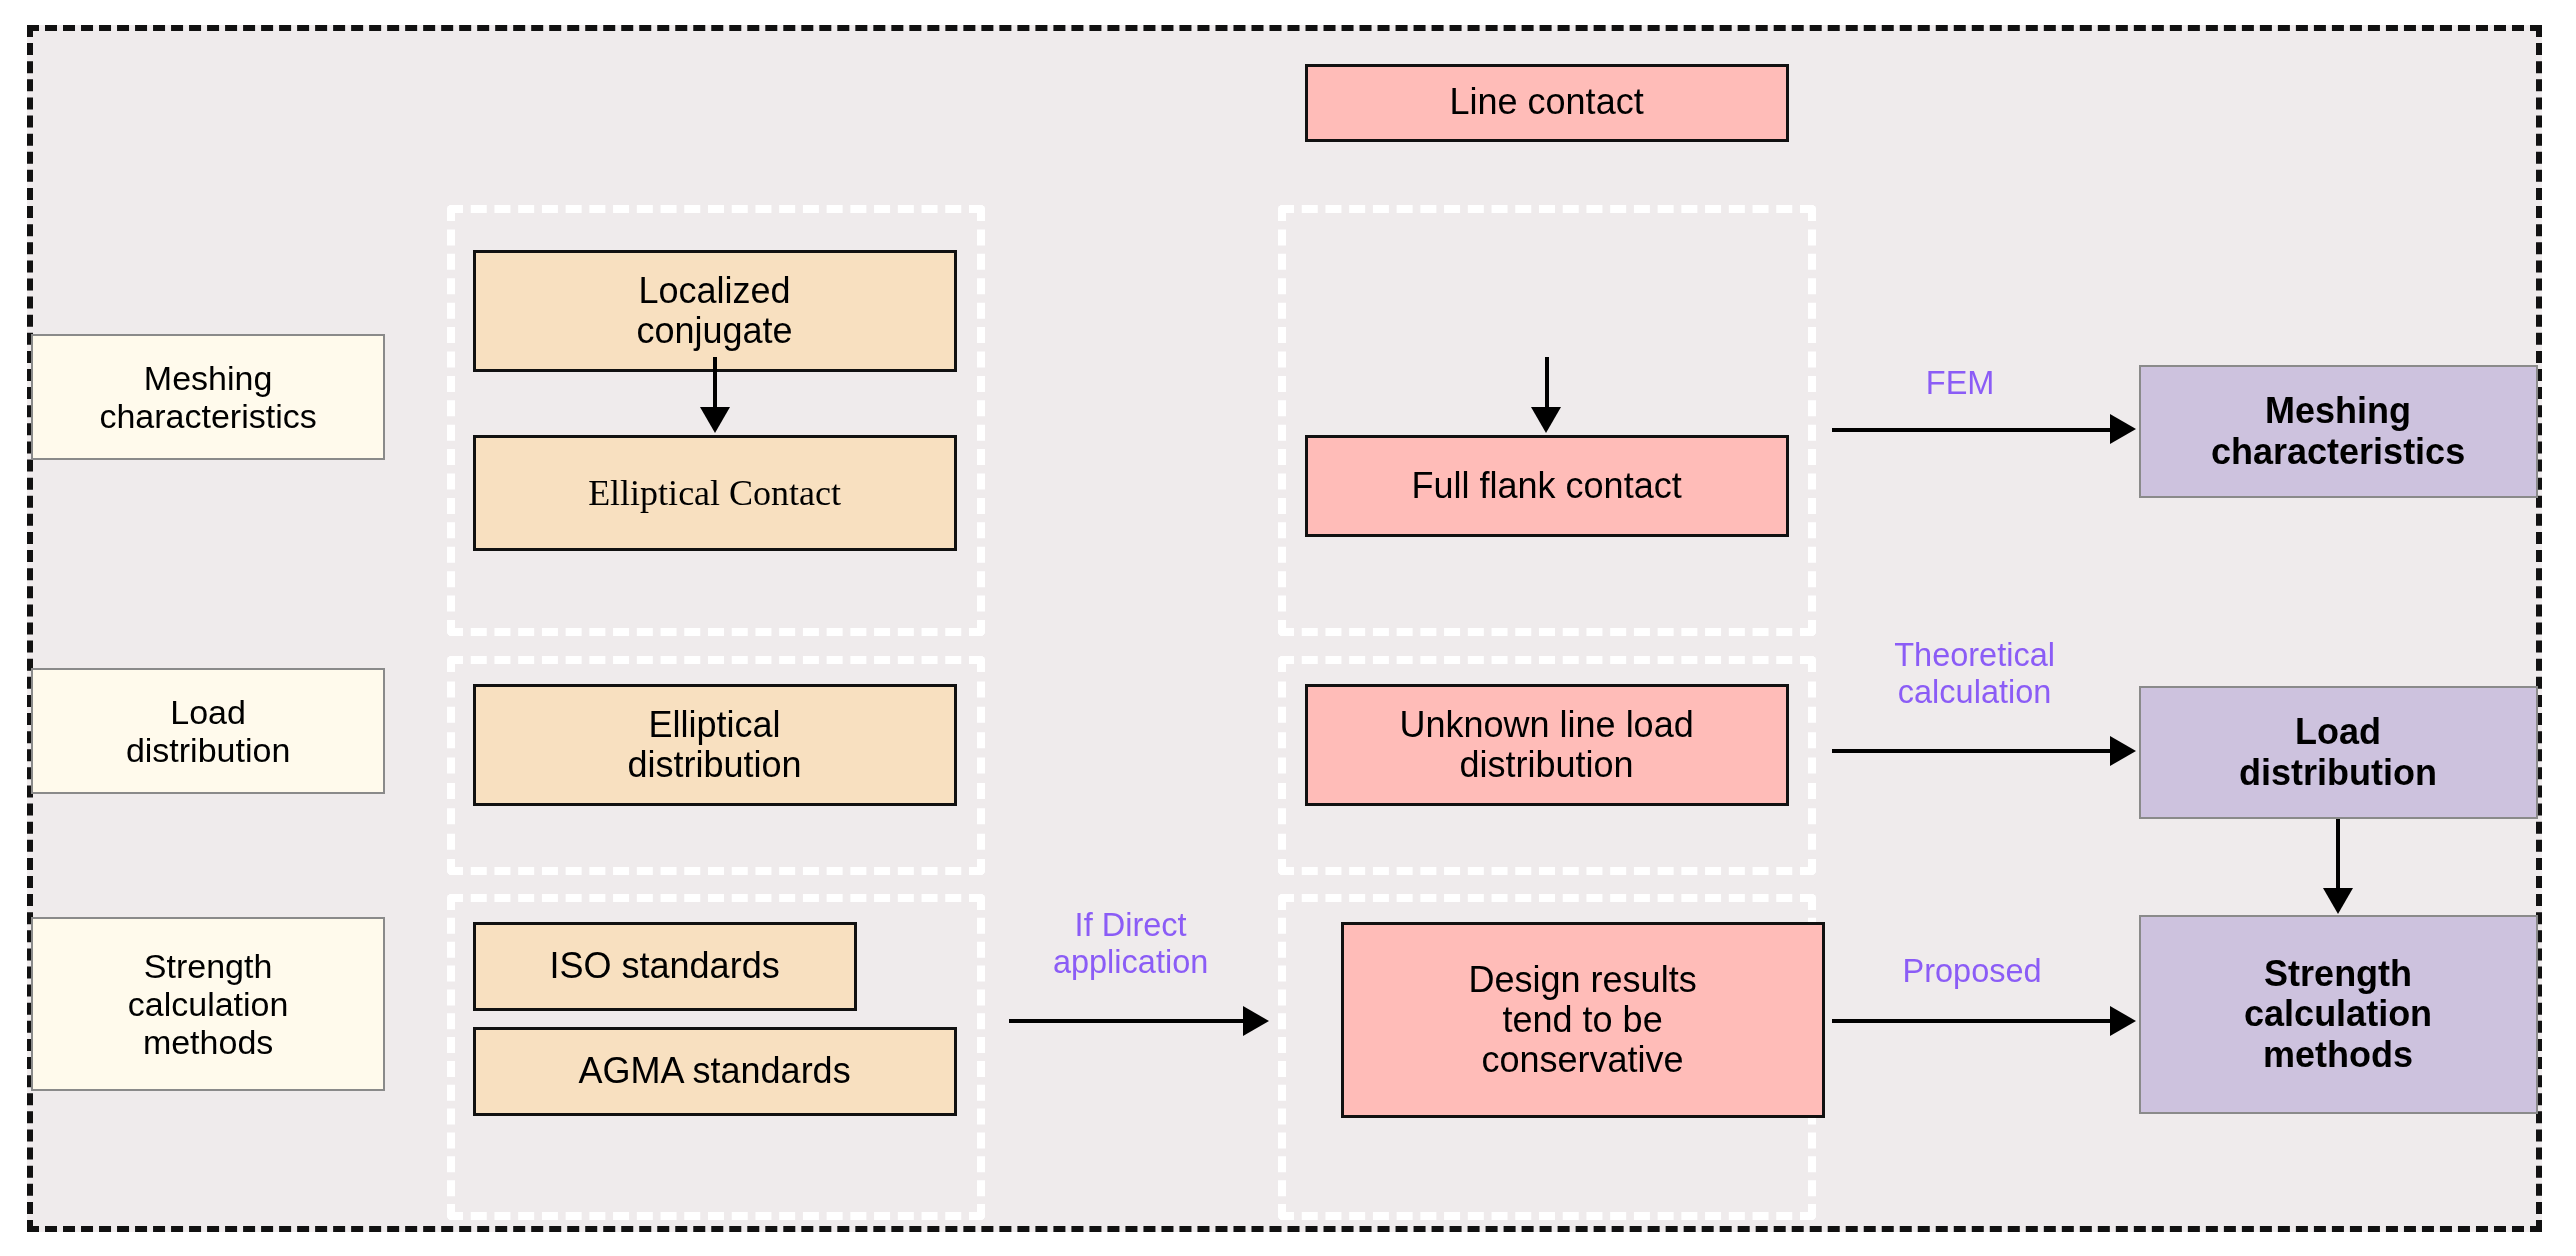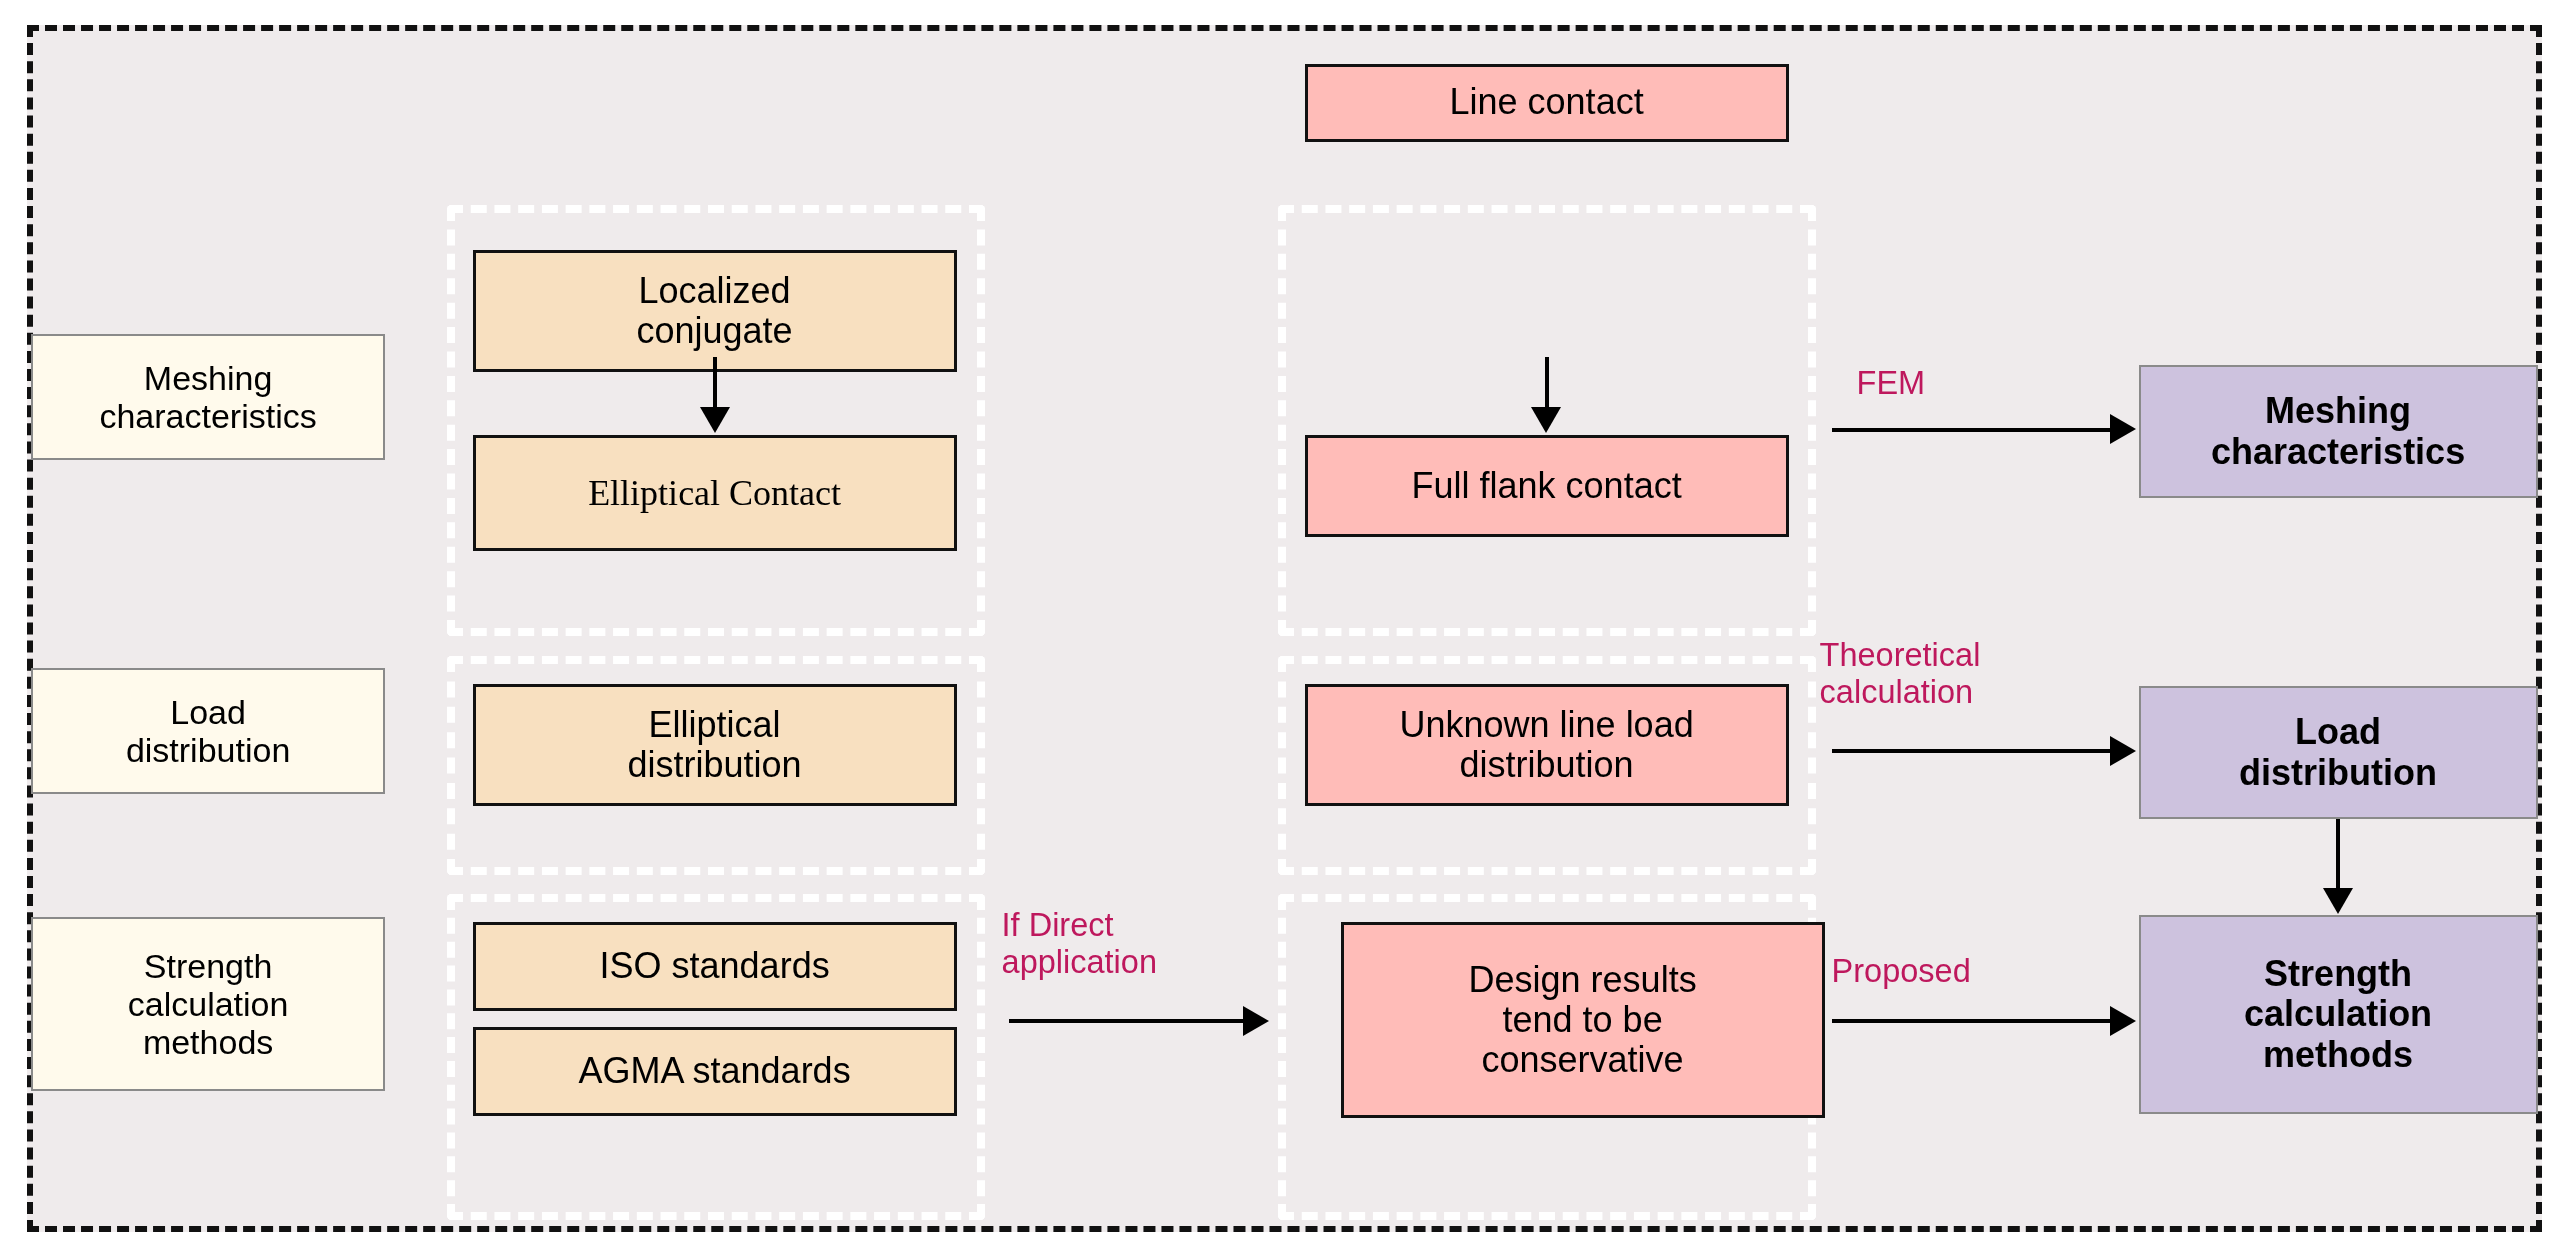--- a/index.html
+++ b/index.html
@@ -64,24 +64,24 @@
   }
   .arrow-head-d{
     position:absolute;
     width:0;height:0;
     border-left:15.5px solid transparent;
     border-right:15.5px solid transparent;
     border-top:26.6px solid #000000;
   }
   .edge-label{
     position:absolute;
-    color:#be185d;
+    color:#8b5cf6;
     font-size:32.5px;
     line-height:1.14;
-    text-align:left;
+    text-align:center;
     white-space:pre-line;
   }
 </style>
 </head>
 <body>
 
 <div id="stage">
   <div id="frame">
 
 
@@ -106,21 +106,21 @@
 methods</div>
 
     <div class="node tan" style="left:440px;top:204px;width:484px;height:122px;margin-top:15px;">Localized
 conjugate</div>
 
     <div class="node tan" style="left:440px;top:404px;width:484px;height:116px;font-family:Liberation Serif, serif;">Elliptical Contact</div>
 
     <div class="node tan" style="left:440px;top:653px;width:484px;height:122px;">Elliptical
 distribution</div>
 
-    <div class="node tan" style="left:440px;top:891px;width:484px;height:89px;">ISO standards</div>
+    <div class="node tan" style="left:440px;top:891px;width:384px;height:89px;">ISO standards</div>
 
     <div class="node tan" style="left:440px;top:996px;width:484px;height:89px;">AGMA standards</div>
 
 
     <div class="node pink" style="left:1272px;top:404px;width:484px;height:102px;">Full flank contact</div>
 
     <div class="node pink" style="left:1272px;top:653px;width:484px;height:122px;">Unknown line load
 distribution</div>
 
     <div class="node pink" style="left:1272px;top:891px;width:484px;height:196px;margin-left:36px;">Design results

